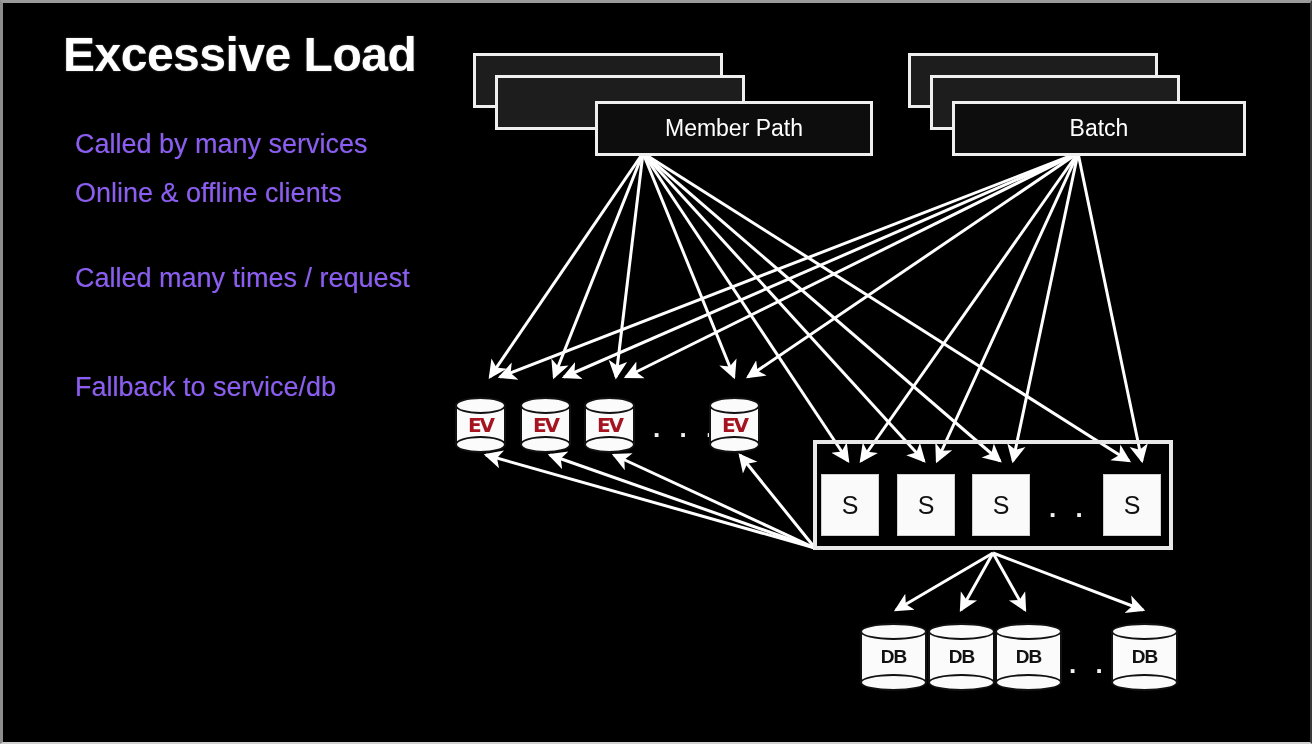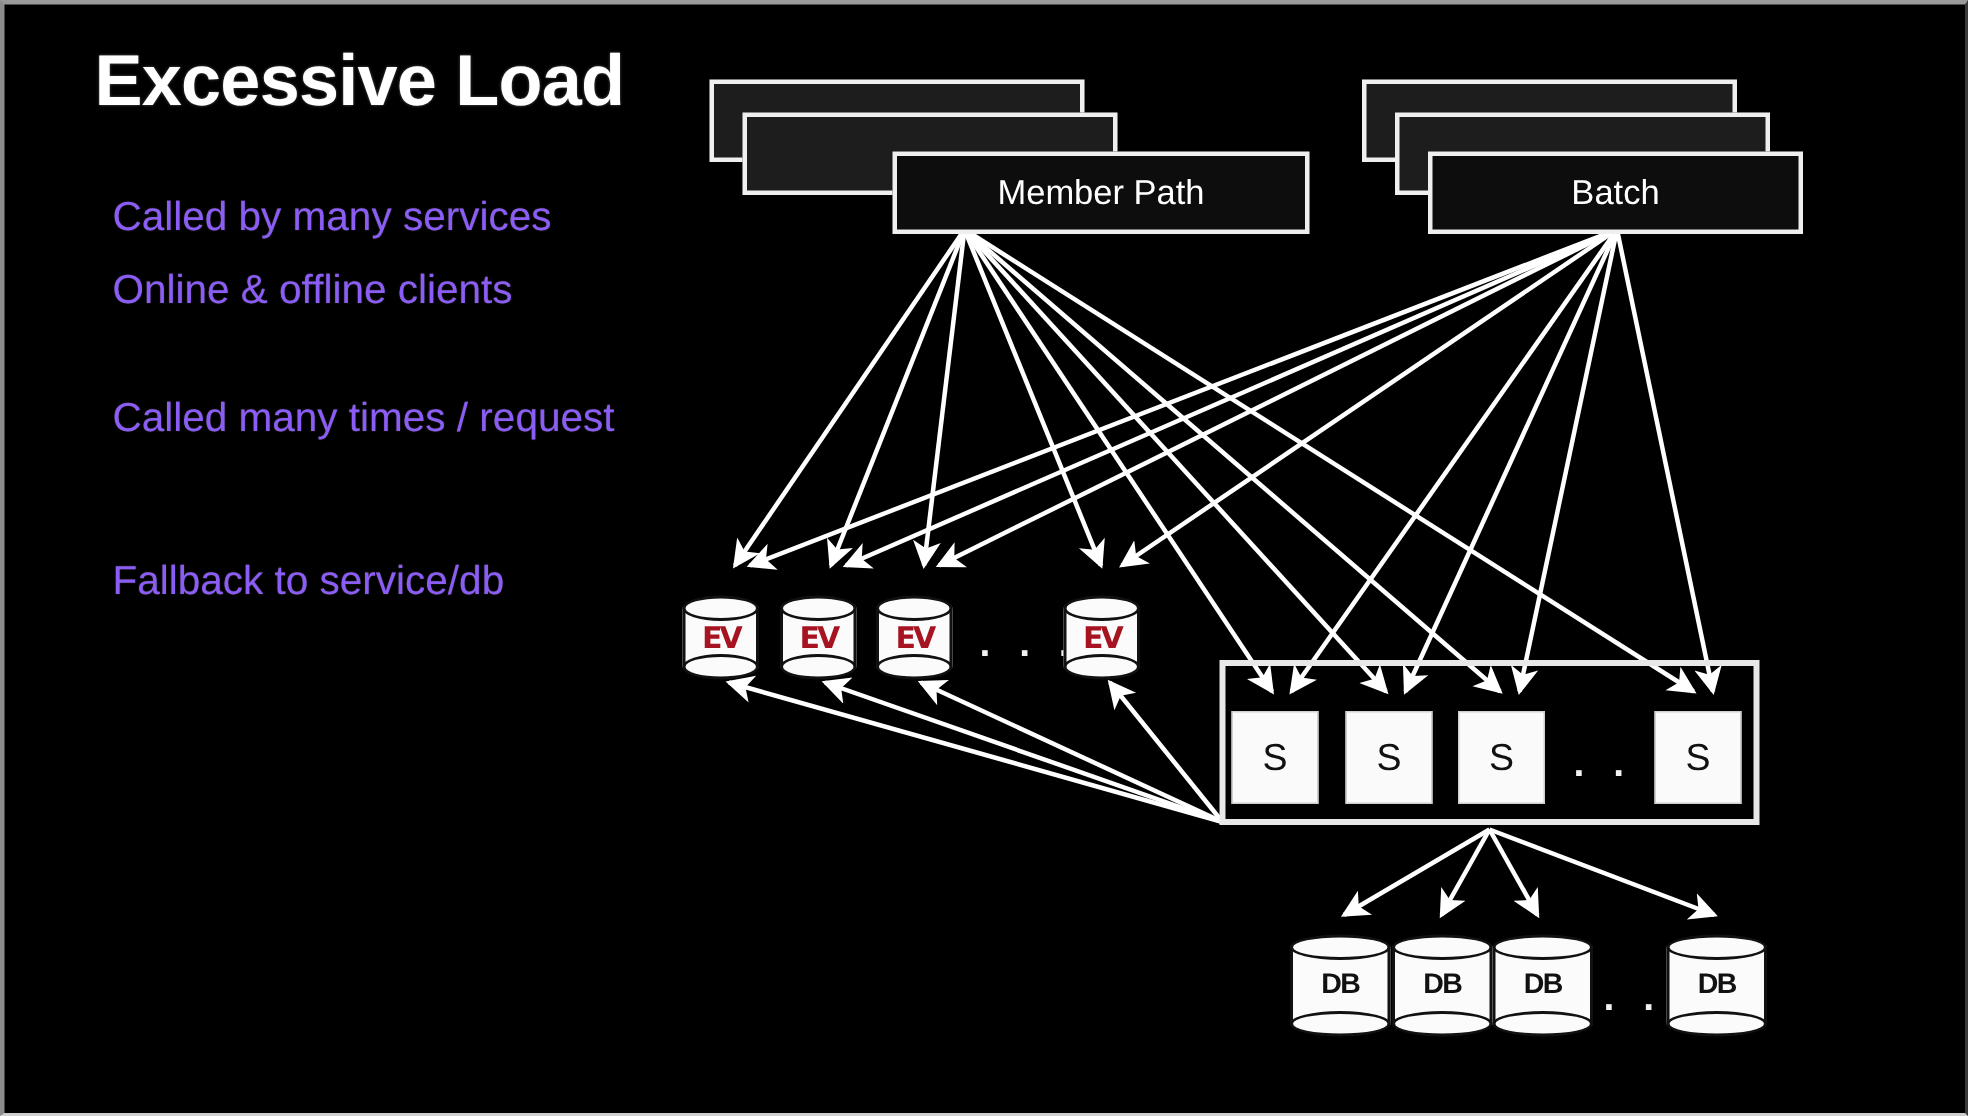--- a/index.html
+++ b/index.html
@@ -143,21 +143,21 @@
     <div class="sbox back" style="left:470px;top:50px;width:250px;height:55px;"></div>
     <div class="sbox back" style="left:492px;top:72px;width:250px;height:55px;"></div>
     <div class="sbox" style="left:544px;top:98px;width:278px;height:55px;margin-left:48px;">
       <span>Member Path</span>
     </div>
   </div>
 
   <div class="stack">
     <div class="sbox back" style="left:905px;top:50px;width:250px;height:55px;"></div>
     <div class="sbox back" style="left:927px;top:72px;width:250px;height:55px;"></div>
-    <div class="sbox" style="left:949px;top:98px;width:250px;height:55px;">
+    <div class="sbox" style="left:949px;top:98px;width:294px;height:55px;">
       <span>Batch</span>
     </div>
   </div>
 
   <div class="cyl ev" style="left:452px;top:394px;width:51px;height:56px;">
     <div class="body"></div>
     <div class="bot"></div>
     <div class="top"></div>
     <div class="lbl">EV</div>
   </div>

